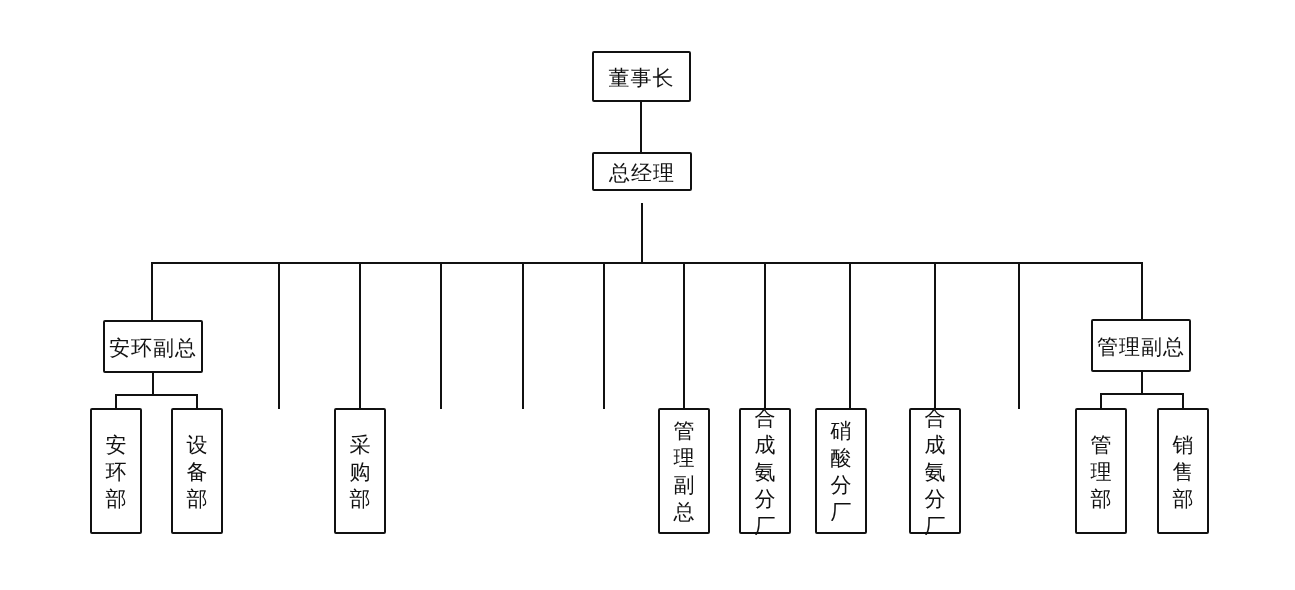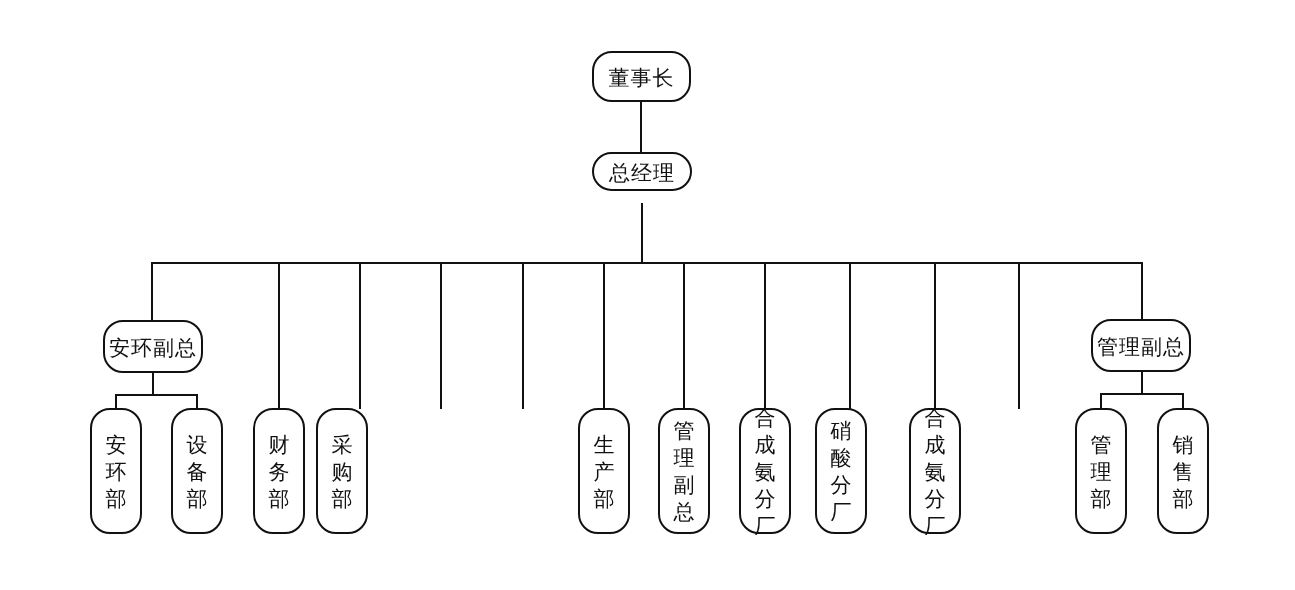--- a/index.html
+++ b/index.html
@@ -26,21 +26,21 @@
   svg.connectors polyline {
     stroke: #111111;
     stroke-width: 2;
     fill: none;
   }
   .node {
     position: absolute;
     box-sizing: border-box;
     background: #ffffff;
     border: 2px solid #111111;
-    border-radius: 20px;
+    border-radius: 2px;
   }
   .node .lbl {
     position: absolute;
     left: 50%;
     top: 50%;
     transform: translate(-50%, -50%);
     font-size: 21px;
     line-height: 27px;
     white-space: nowrap;
     text-align: center;
@@ -55,21 +55,21 @@
   
   .box-chairman  { left: 592px; top: 51px;  width: 99px;  height: 51px; }
   .box-gm        { left: 592px; top: 152px; width: 100px; height: 39px; }
   .box-vp-left   { left: 103px; top: 320px; width: 100px; height: 53px; }
   .box-vp-right  { left: 1091px; top: 319px; width: 100px; height: 53px; }
   
   .dept { top: 408px; width: 52px; height: 126px; }
   .d0  { left: 90px;   }
   .d1  { left: 171px;  }
   .d2  { left: 253px;  }
-  .d3  { left: 316px; padding-left: 35px;  }
+  .d3  { left: 334px; padding-left: 35px;  }
   .d4  { left: 415px;  }
   .d5  { left: 497px;  }
   .d6  { left: 578px;  }
   .d7  { left: 658px;  }
   .d8  { left: 739px;  }
   .d9  { left: 787px; margin-left: 28px;  }
   .d10 { left: 909px;  }
   .d11 { left: 993px;  }
   .d12 { left: 1075px; }
   .d13 { left: 1157px; }
@@ -122,28 +122,22 @@
     <span class="lbl">安环副总</span>
   </div>
 
   <div class="node dept d0">
     <span class="lbl">安环部</span>
   </div>
   <div class="node dept d1">
     <span class="lbl">设备部</span>
   </div>
 
-  <div class="node dept d2">
-    <span class="lbl">财务部</span>
-  </div>
   <div class="node dept d3">
     <span class="lbl">采购部</span>
-  </div>
-  <div class="node dept d6">
-    <span class="lbl">生产部</span>
   </div>
   <div class="node dept d7">
     <span class="lbl">管理副总</span>
   </div>
   <div class="node dept d8">
     <span class="lbl">合成氨分厂</span>
   </div>
   <div class="node dept d9">
     <span class="lbl">硝酸分厂</span>
   </div>

